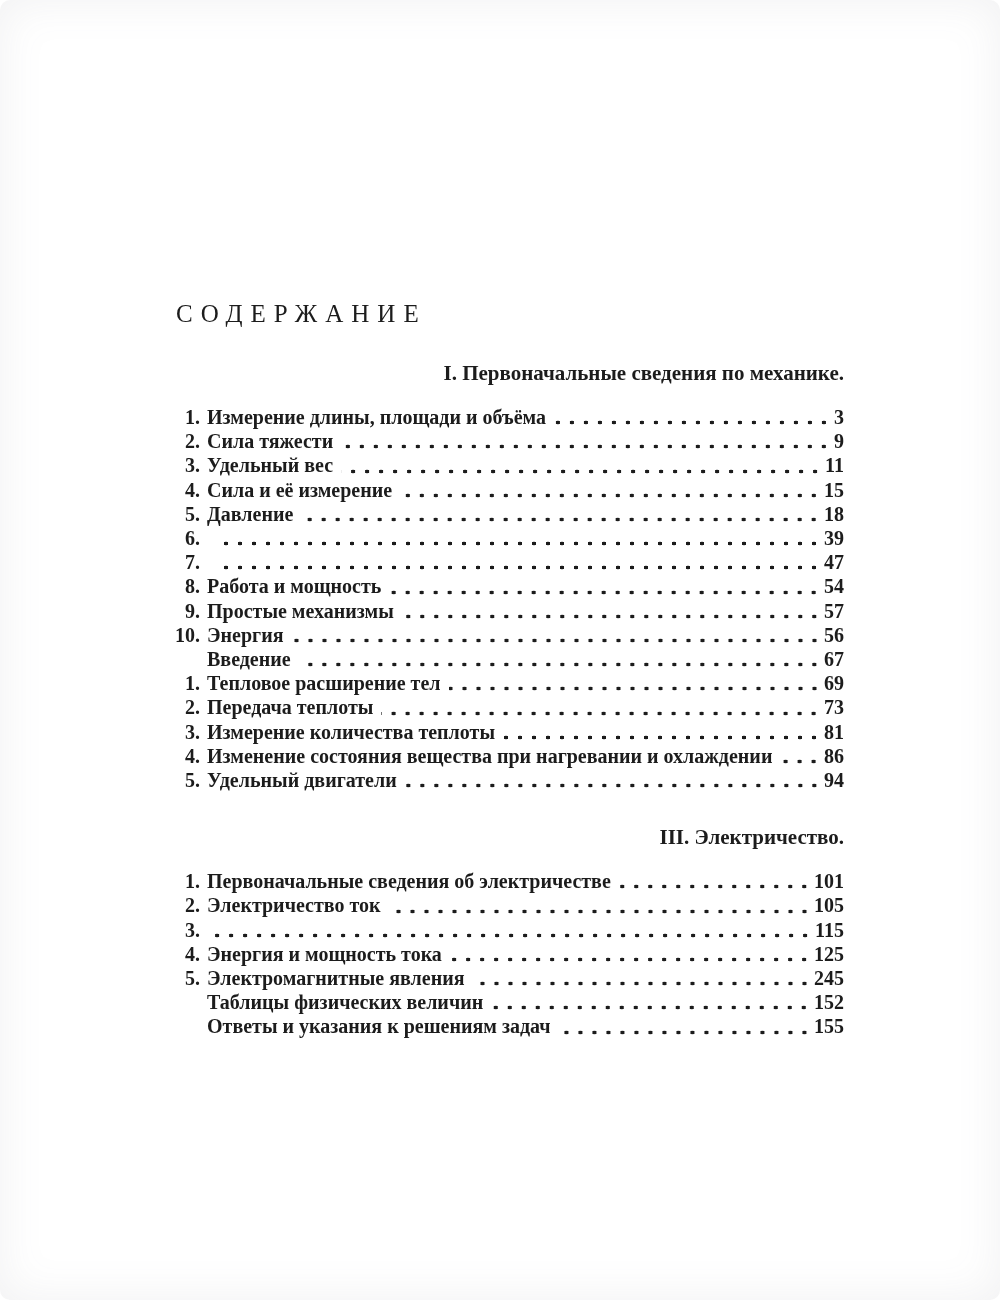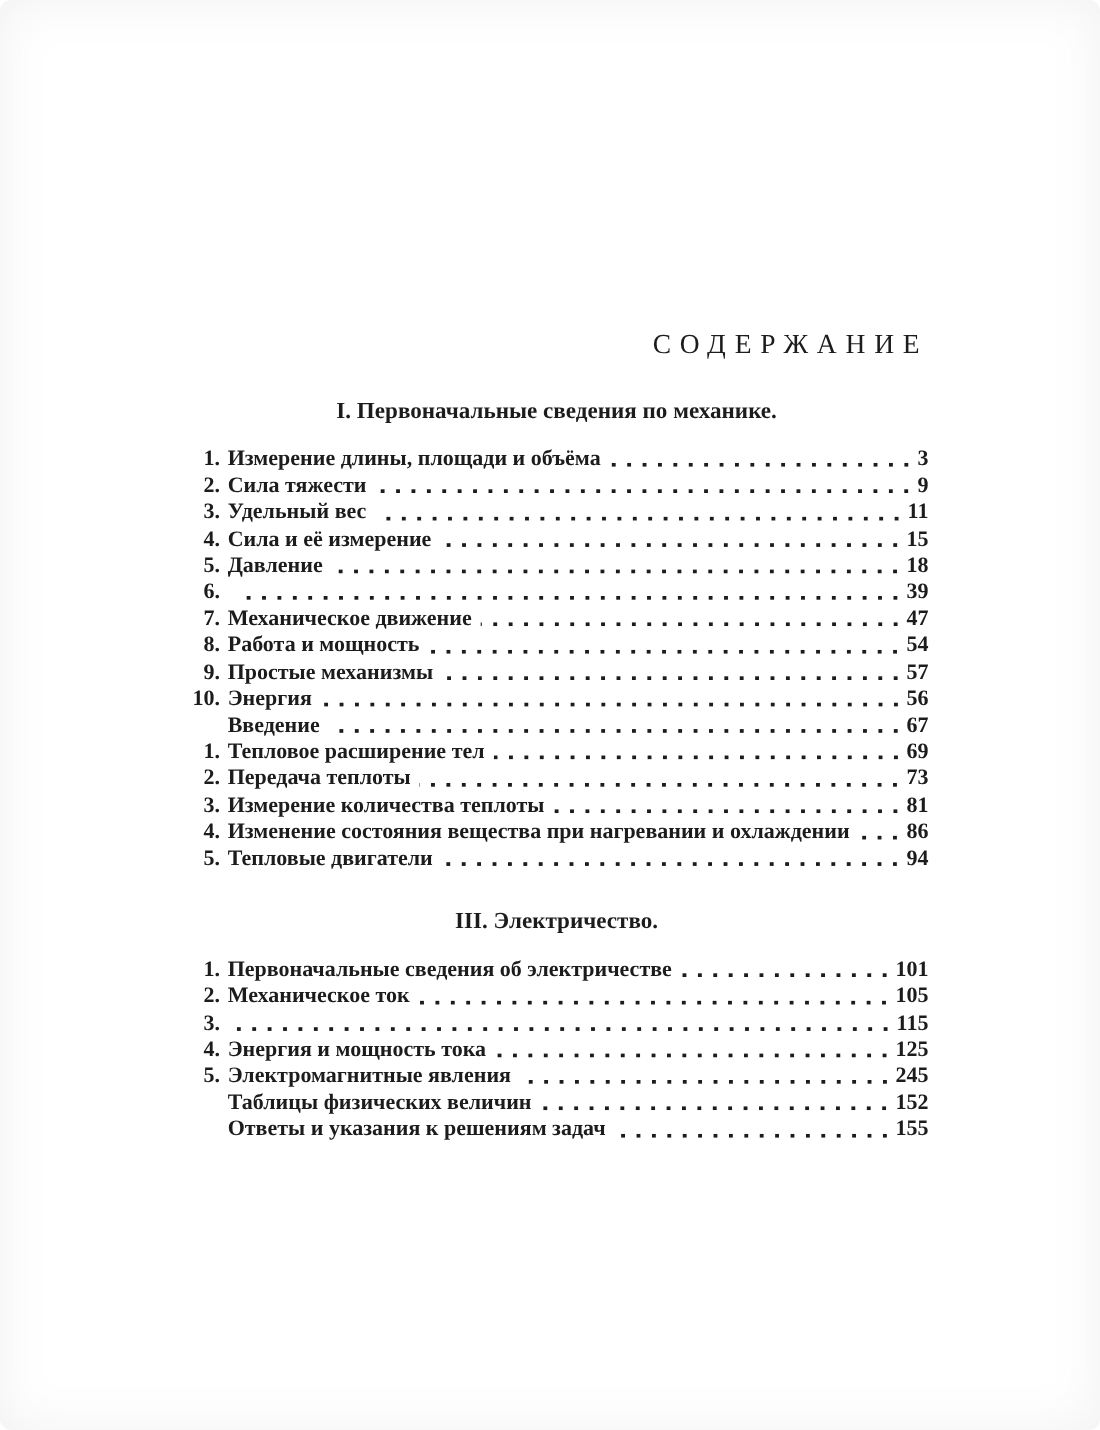--- a/index.html
+++ b/index.html
@@ -26,29 +26,29 @@
     box-shadow: inset 0 0 45px rgba(120,120,125,0.10);
     border-radius: 10px;
   }
   .content {
     position: absolute;
     left: 168px;
     top: 300px;
     width: 676px;
   }
   .toc-title {
-    text-align: right;
+    text-align: left;
     font-size: 25px;
     font-weight: 400;
     letter-spacing: 8px;
     margin-bottom: 0;
     margin-left: 8px; 
   }
   .section-heading {
-    text-align: center;
+    text-align: right;
     font-size: 21px;
     font-weight: 700;
     margin-top: 33px;
     margin-bottom: 19px;
   }
   .toc-list { width: 100%; }
   .toc-row {
     display: flex;
     align-items: baseline;
     font-size: 20px;
@@ -123,21 +123,20 @@
   </div>
 
   <div class="toc-row">
     <span class="item-number">6.</span>
     <span class="dot-leader"></span>
     <span class="page-number">39</span>
   </div>
 
   <div class="toc-row">
     <span class="item-number">7.</span>
-    <span class="item-title">Механическое движение</span>
     <span class="dot-leader"></span>
     <span class="page-number">47</span>
   </div>
 
   <div class="toc-row">
     <span class="item-number">8.</span>
     <span class="item-title">Работа и мощность</span>
     <span class="dot-leader"></span>
     <span class="page-number">54</span>
   </div>
@@ -190,40 +189,40 @@
 
   <div class="toc-row">
     <span class="item-number">4.</span>
     <span class="item-title">Изменение состояния вещества при нагревании и охлаждении</span>
     <span class="dot-leader"></span>
     <span class="page-number">86</span>
   </div>
 
   <div class="toc-row">
     <span class="item-number">5.</span>
-    <span class="item-title">Тепловые двигатели</span>
+    <span class="item-title">Удельный двигатели</span>
     <span class="dot-leader"></span>
     <span class="page-number">94</span>
   </div>
 </div>
   </section>
 
   <section class="toc-section">
     <h2 class="section-heading">III. Электричество.</h2>
     <div class="toc-list">
   <div class="toc-row">
     <span class="item-number">1.</span>
     <span class="item-title">Первоначальные сведения об электричестве</span>
     <span class="dot-leader"></span>
     <span class="page-number">101</span>
   </div>
 
   <div class="toc-row">
     <span class="item-number">2.</span>
-    <span class="item-title">Механическое ток</span>
+    <span class="item-title">Электричество ток</span>
     <span class="dot-leader"></span>
     <span class="page-number">105</span>
   </div>
 
   <div class="toc-row">
     <span class="item-number">3.</span>
     <span class="dot-leader"></span>
     <span class="page-number">115</span>
   </div>
 

